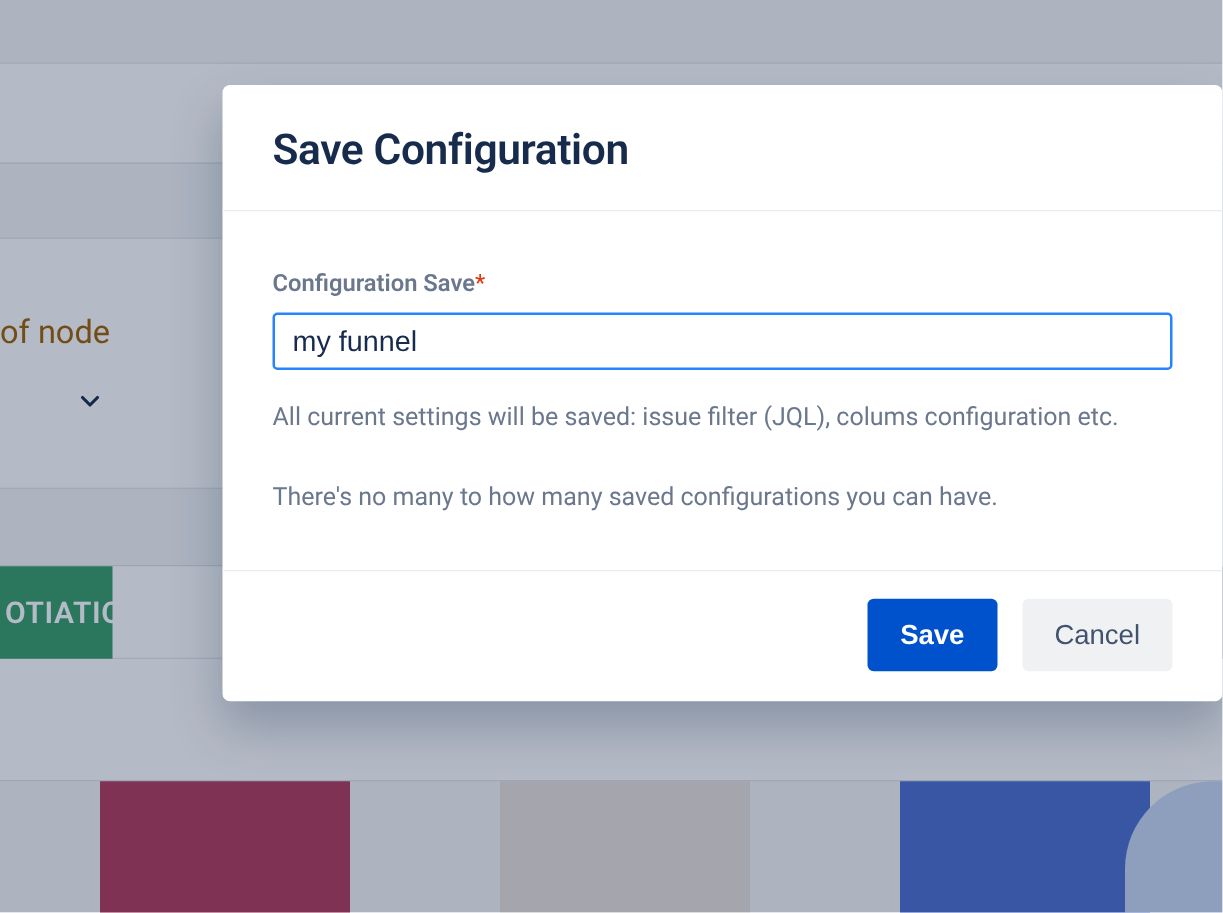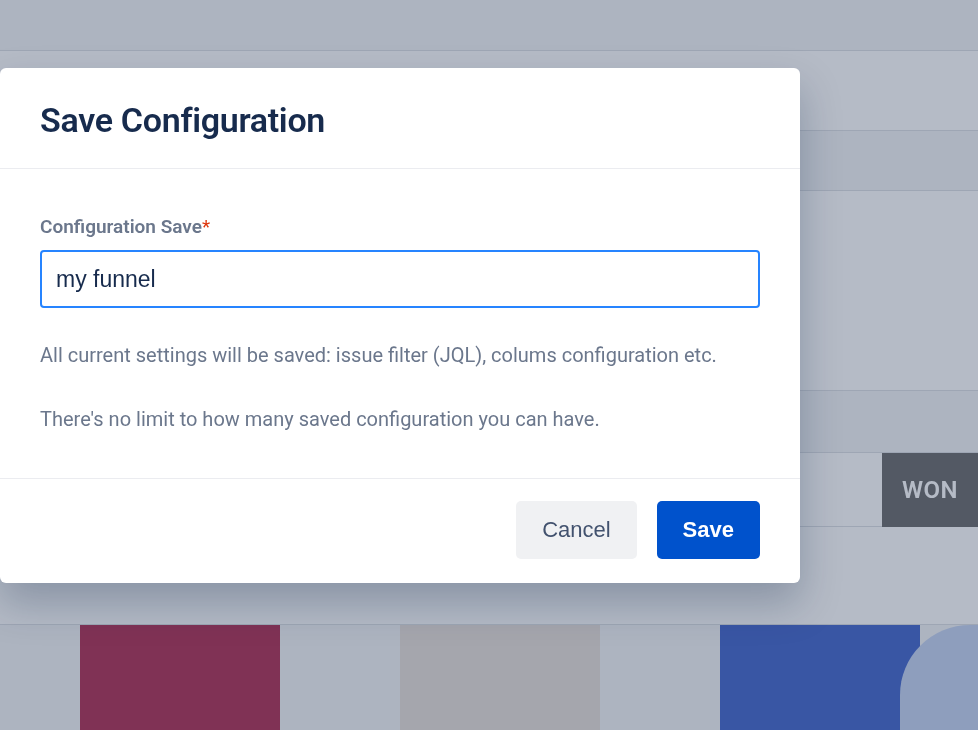--- a/index.html
+++ b/index.html
@@ -44,21 +44,21 @@
   }
   .tile.a { left: 80px;  width: 200px; background: #b33b5e; }
   .tile.b { left: 400px; width: 200px; background: #e8e1dc; }
   .tile.c { left: 720px; width: 200px; background: #4e6fcf; }
   .tile.d { left: 900px; width: 78px;  background: #c8d6f2; border-top-left-radius: 70px; }
 
   
   .overlay {
     position: absolute; inset: 0;
     background: rgba(9, 30, 66, 0.30);
-    display: flex; align-items: flex-start; justify-content: flex-start;
+    display: flex; align-items: flex-start; justify-content: flex-end;
   }
   .modal {
     margin-top: 68px;
     width: 800px;
     background: #ffffff;
     border-radius: 6px;
     box-shadow: 0 20px 40px rgba(9,30,66,0.25);
     display: flex; flex-direction: column;
   }
   .modal-header {
@@ -78,31 +78,31 @@
   .field-label {
     font-size: 19px;
     font-weight: 600;
     color: #6b778c;
     margin-bottom: 12px;
     display: block;
   }
   .field-label .req { color: #de350b; font-weight: 400; }
   .text-input {
     width: 100%;
-    height: 58px;
+    height: 46px;
     padding: 0 14px;
     font-size: 23px;
     color: #172b4d;
     background: #ffffff;
     border: 2px solid #2684ff;
     border-radius: 4px;
     outline: none;
   }
   .helper {
-    margin-top: 28px;
+    margin-top: 18px;
     font-size: 20px;
     line-height: 1.9;
     color: #6b778c;
   }
   .helper p + p { margin-top: 26px; }
   .modal-footer {
     padding: 22px 40px 24px 40px;
     display: flex; justify-content: flex-end; gap: 20px;
   }
   .btn {
@@ -154,21 +154,21 @@
     <div class="modal-header">
       <h1>Save Configuration</h1>
     </div>
     <div class="modal-body">
       <label class="field-label">
         <span>Configuration Save</span><span class="req">*</span>
       </label>
       <input class="text-input" type="text" value="my funnel" style="">
       <div class="helper">
         <p>All current settings will be saved: issue filter (JQL), colums configuration etc.</p>
-        <p>There's no limit to how many saved configuration you can have.</p>
+        <p>There's no many to how many saved configurations you can have.</p>
       </div>
     </div>
     <div class="modal-footer">
+      <button class="btn btn-primary">Save</button>
       <button class="btn btn-secondary">Cancel</button>
-      <button class="btn btn-primary">Save</button>
     </div>
   </div>
 </div>
 
 </body></html>

